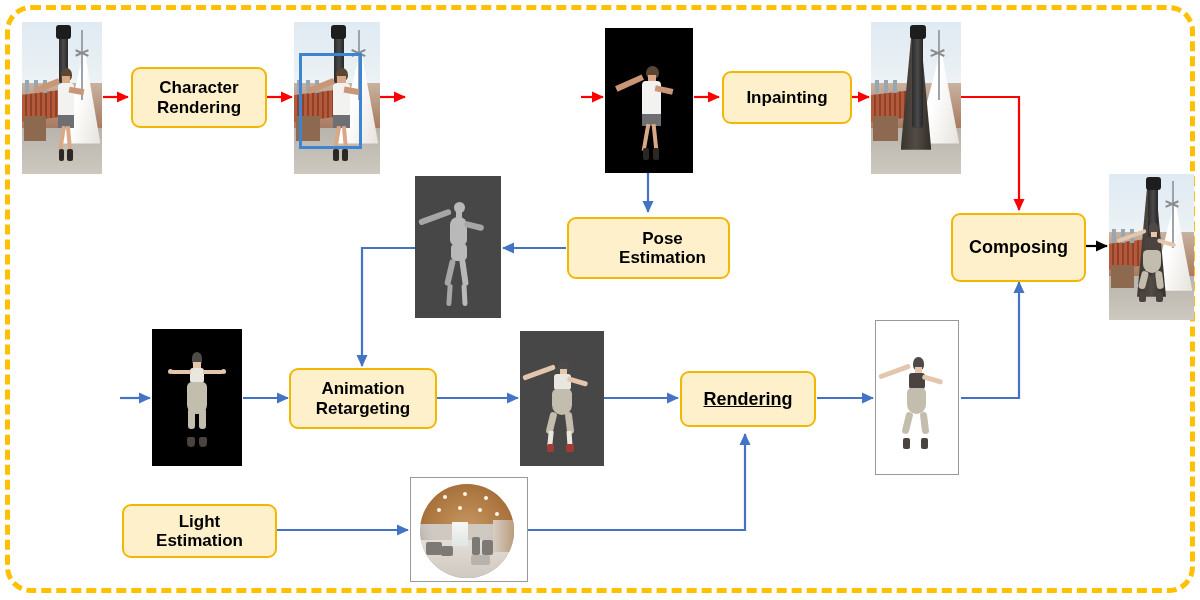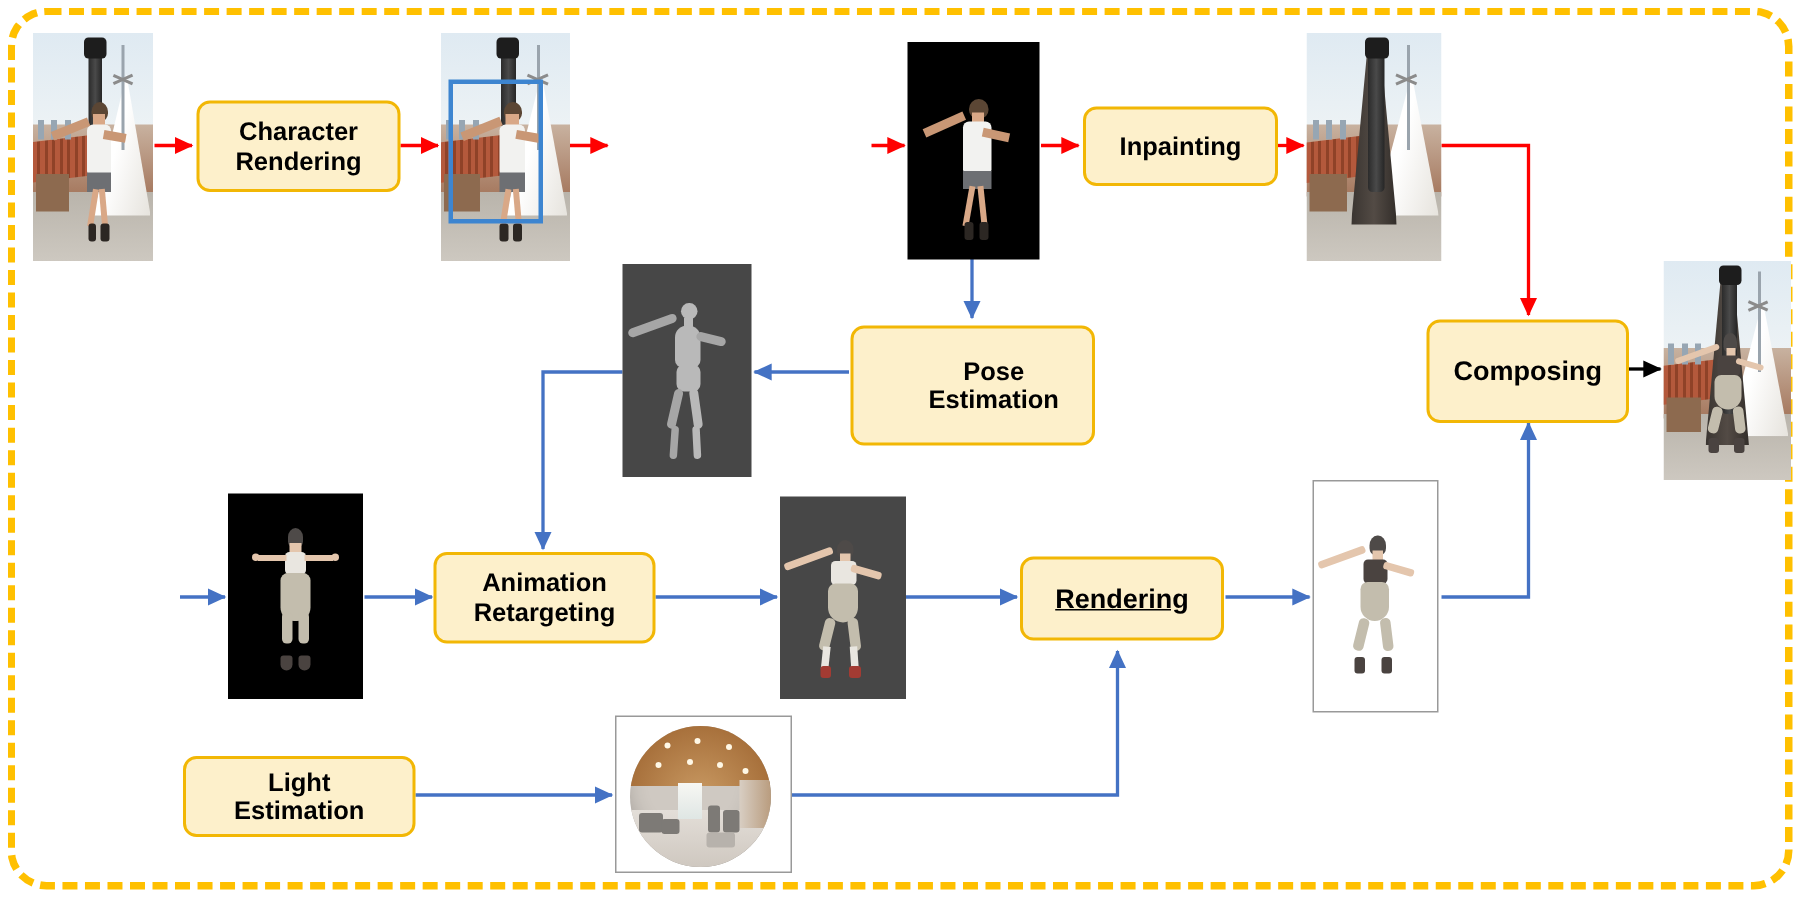--- a/index.html
+++ b/index.html
@@ -161,21 +161,21 @@
 
 
   <div class="pbox" style="left:722px;top:71px;width:130px;height:53px;font-size:17px;">
     <span>Inpainting</span>
   </div>
 
   <div class="pbox" style="left:951px;top:213px;width:135px;height:69px;font-size:18px;">
     <span>Composing</span>
   </div>
 
-  <div class="pbox" style="left:567px;top:217px;width:163px;height:80px;font-size:17px;padding-left:28px;">
+  <div class="pbox" style="left:567px;top:217px;width:163px;height:62px;font-size:17px;padding-left:28px;">
     <span>
       <span>Pose</span><br>
       <span>Estimation</span>
     </span>
   </div>
 
 
   <div class="pbox" style="left:289px;top:368px;width:148px;height:61px;font-size:17px;">
     <span>
       <span>Animation</span><br>

